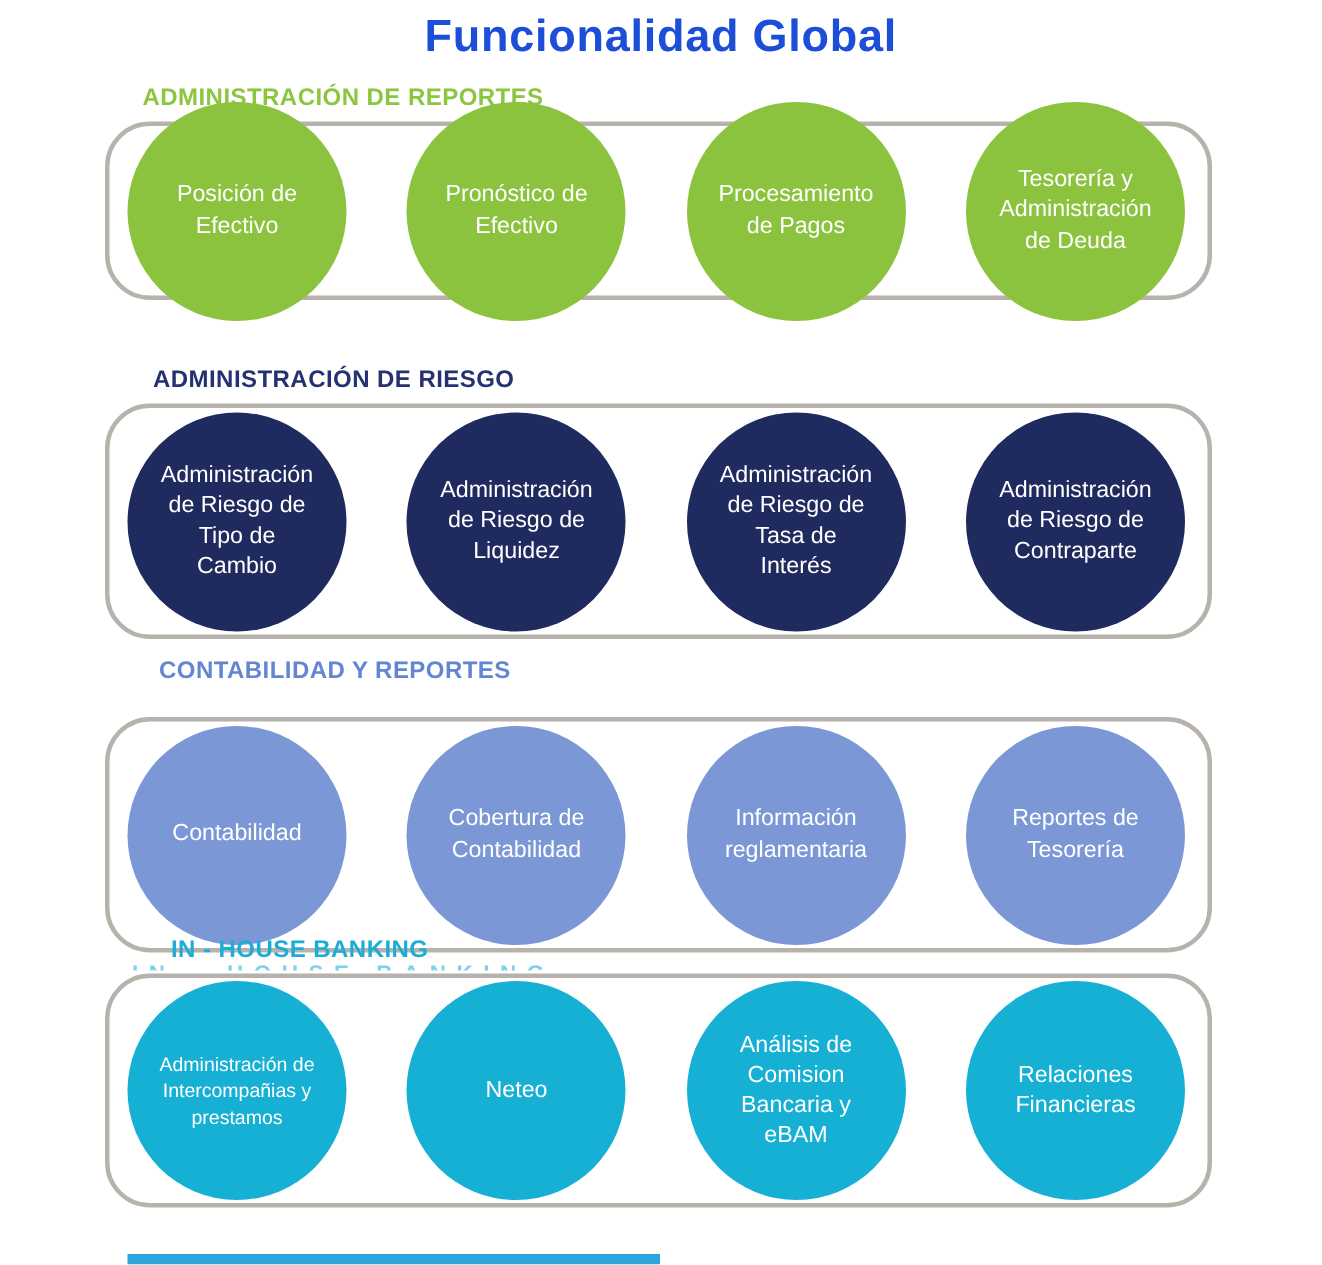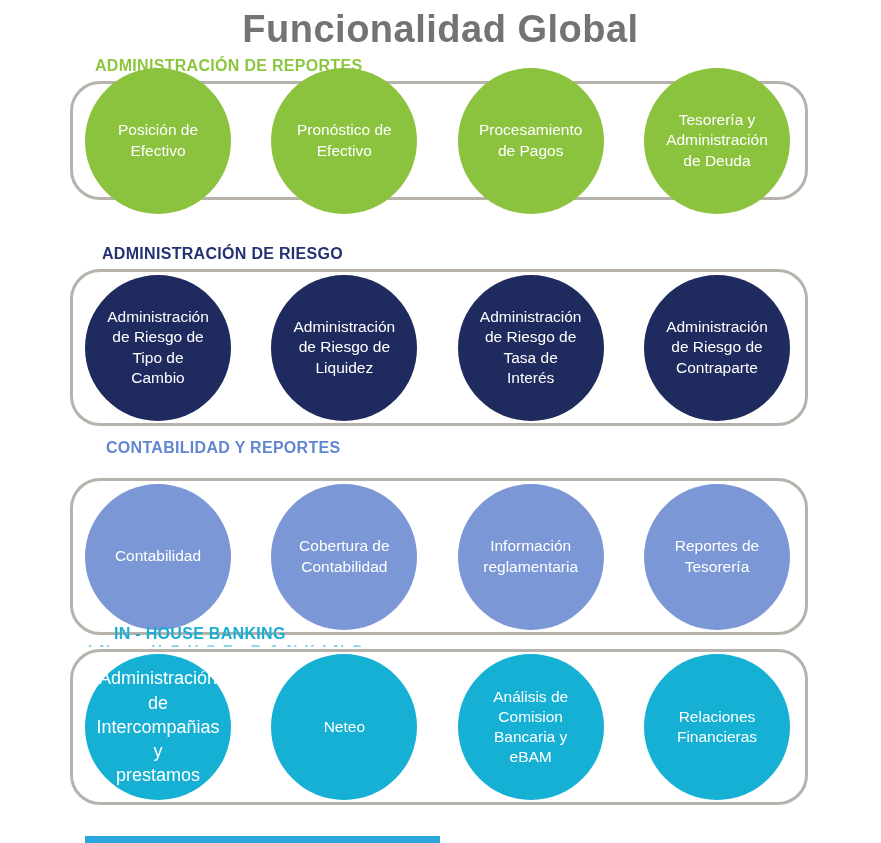--- a/index.html
+++ b/index.html
@@ -4,21 +4,21 @@
 <style>
   html,body{margin:0;padding:0;background:#ffffff;}
   body{
     width:881px;height:843px;position:relative;overflow:hidden;
     font-family:"Liberation Sans", sans-serif;
     -webkit-font-smoothing:antialiased;
   }
   .stage{position:absolute;inset:0;}
   .page-title{
     position:absolute;top:8px;left:0;width:881px;text-align:center;
-    font-size:38px;font-weight:700;color:#737373;letter-spacing:.5px;
+    font-size:30px;font-weight:700;color:#1d4ed8;letter-spacing:.5px;
   }
   .section{position:absolute;left:0;top:0;width:881px;}
   .section-label{
     position:absolute;font-size:16px;font-weight:700;letter-spacing:.3px;
     color:var(--label,#888);white-space:nowrap;
   }
   .box{
     position:absolute;left:70px;width:738px;height:156px;
     border:3px solid #b7b2ac;border-radius:30px;box-sizing:border-box;
     display:flex;align-items:center;justify-content:space-between;
@@ -26,21 +26,21 @@
   }
   .circle{
     width:146px;height:146px;border-radius:50%;
     background:var(--circle,#999);flex:0 0 auto;
     display:flex;align-items:center;justify-content:center;
   }
   .circle-text{
     color:#ffffff;font-size:15.5px;line-height:1.3;text-align:center;
     white-space:pre-line;padding:0 8px;
   }
-  .circle.small-text .circle-text{font-size:18px;line-height:1.35;}
+  .circle.small-text .circle-text{font-size:13px;line-height:1.35;}
   
   .ghost-label{
     position:absolute;left:88px;top:641px;width:430px;height:6px;
     overflow:hidden;opacity:.55;font-size:15px;font-weight:700;
     letter-spacing:7px;color:#17afd3;white-space:nowrap;
   }
   .bottom-bar{
     position:absolute;left:85px;top:836px;width:355px;height:7px;
     background:#2aa5de;
   }

